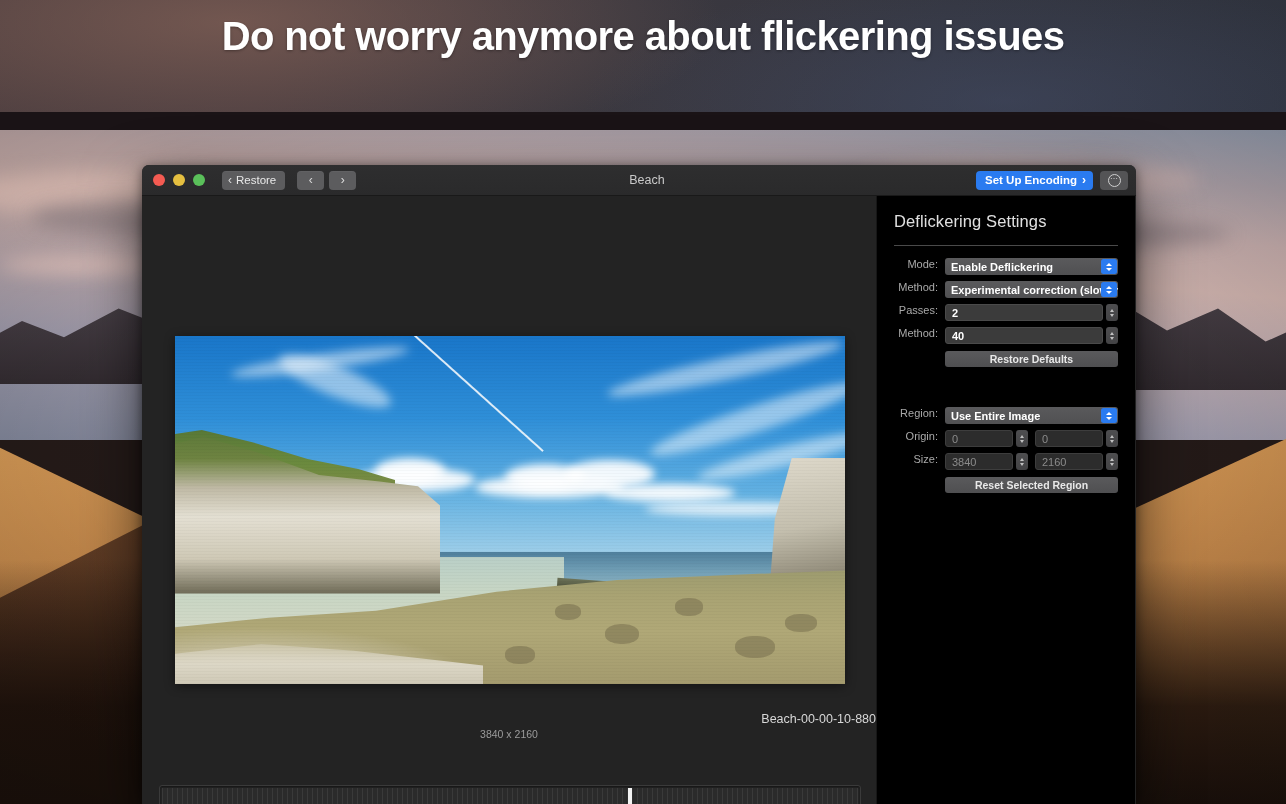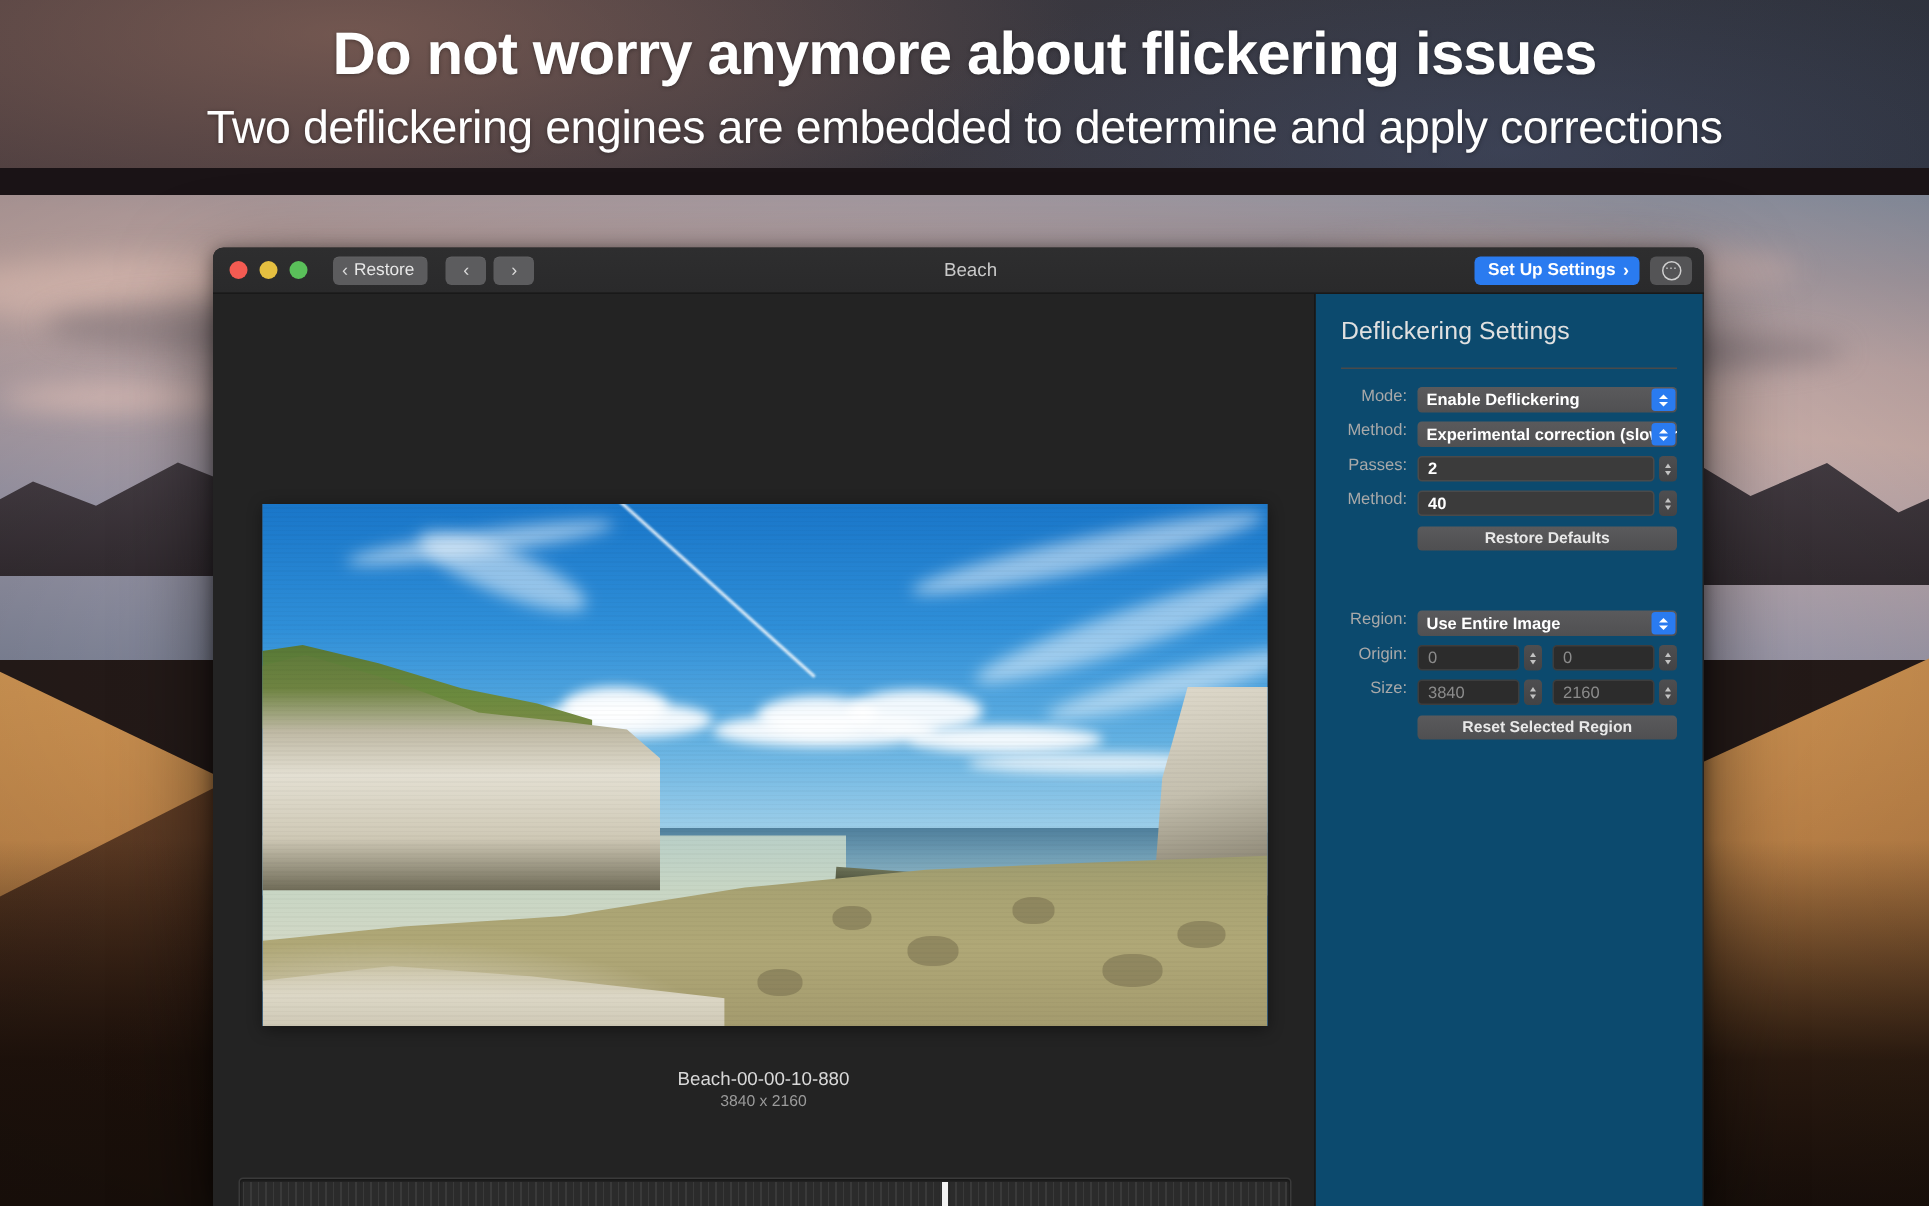--- a/index.html
+++ b/index.html
@@ -282,21 +282,21 @@
   }
   #photo-grain { position: absolute; inset: 0; opacity: 0.1;
     background: repeating-linear-gradient(0deg, rgba(0,0,0,0.25) 0 1px, rgba(0,0,0,0) 1px 3px); }
 
   
   #caption {
     position: absolute;
     left: 0; right: 0; top: 516px;
     text-align: center;
   }
-  #caption-name { font-size: 12.5px; color: #d8d8d8; line-height: 15px; }
+  #caption-name { font-size: 12.5px; color: #d8d8d8; line-height: 15px; text-align: right; }
   #caption-index { font-size: 10.5px; color: #9b9b9b; line-height: 15px; }
   #caption-dims  { font-size: 10.5px; color: #9b9b9b; line-height: 15px; }
 
   
   #scrubber {
     position: absolute;
     left: 17px; top: 589px;
     width: 702px; height: 32px;
     background: #262626;
     border: 1px solid #3a3a3a;
@@ -318,21 +318,21 @@
     width: 4px; height: 24px;
     background: #f2f2f2;
     border-radius: 1px;
     box-shadow: 0 0 2px rgba(0,0,0,0.6);
     cursor: ew-resize;
   }
 
   
   #sidebar {
     width: 258px;
-    background: #0c4a6e;
+    background: #000000;
     padding: 16px 17px 0 17px;
   }
   #settings-title {
     font-size: 16.5px;
     color: #e0e0e0;
     font-weight: 400;
     letter-spacing: 0.1px;
   }
   #settings-rule {
     height: 1px;
@@ -463,21 +463,20 @@
   <div class="wp-dune" style="left:-40px; top:214px; width:560px; height:470px; clip-path:polygon(0 18%, 42% 42%, 100% 100%, 0 100%);"></div>
   <div class="wp-dune dark" style="left:-40px; top:360px; width:420px; height:320px; clip-path:polygon(0 40%, 60% 0, 100% 100%, 0 100%);"></div>
   <div class="wp-dune" style="left:900px; top:230px; width:460px; height:450px; clip-path:polygon(100% 10%, 100% 100%, 0 100%, 36% 40%);"></div>
   <div class="wp-shadow" style="left:0; top:430px; width:1286px; height:244px;"></div>
   <div id="wp-vignette"></div>
 </div>
 
 <div id="banner">
   <div id="banner-text">
     <div id="banner-title">Do not worry anymore about flickering issues</div>
-    <div id="banner-sub">Two deflickering engines are embedded to determine and apply corrections</div>
   </div>
 </div>
 
 <div id="window">
 
   <div id="titlebar">
     <div class="traffic">
       <span class="tl red"></span>
       <span class="tl yellow"></span>
       <span class="tl green"></span>
@@ -494,21 +493,21 @@
       </button>
       <button class="tbtn navbtn">
         <span class="chev">›</span>
       </button>
     </div>
 
     <div id="window-title">Beach</div>
 
     <div id="titlebar-right">
       <button id="setup-encoding">
-        <span>Set Up Settings</span>
+        <span>Set Up Encoding</span>
         <span class="chev" style="color:#fff;">›</span>
       </button>
       <button id="more-button">
         <span id="more-icon">⋯</span>
       </button>
     </div>
   </div>
 
   <div id="body-split">
 

